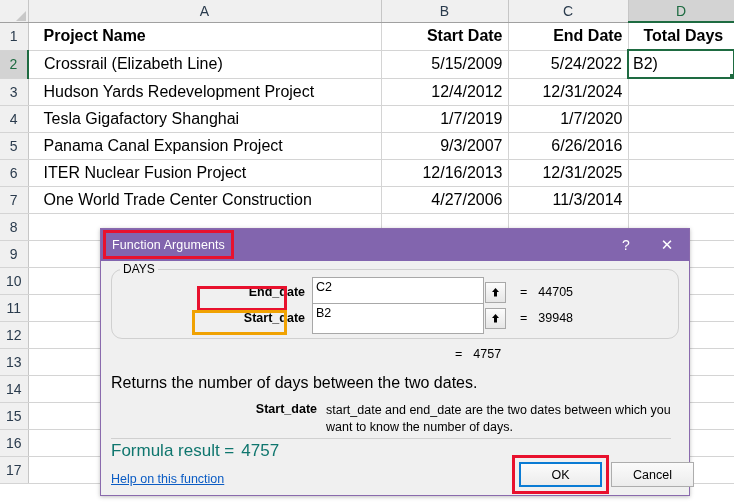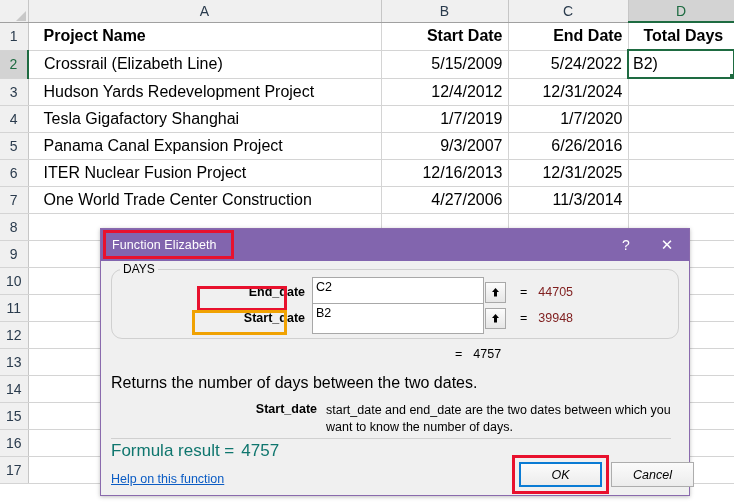--- a/index.html
+++ b/index.html
@@ -229,21 +229,21 @@
     justify-content: center;
   }
   .arg-eq {
     font-size: 12.5px;
     margin-left: 14px;
     color: #000000;
   }
   .arg-val {
     font-size: 12.5px;
     margin-left: 11px;
-    color: #7f1d1d;
+    color: #000000;
   }
 
   .hl-red-arg {
     position: absolute;
     left: 197px; top: 286px;
     width: 90px; height: 25px;
     border: 3px solid #e8112d;
     box-sizing: border-box;
     pointer-events: none;
     z-index: 30;
@@ -325,21 +325,20 @@
     position: absolute;
     width: 83px; height: 25px;
     background: linear-gradient(#fbfbfb, #ececec);
     border: 1px solid #adadad;
     box-sizing: border-box;
     font-size: 12.5px;
     color: #000000;
     display: flex;
     align-items: center;
     justify-content: center;
-    font-style: italic;
   }
   .btn-ok {
     left: 418px;
     bottom: 8px;
     border: 2px solid #0a7bd4;
   }
   .btn-cancel {
     left: 510px;
     bottom: 8px;
   }
@@ -501,21 +500,21 @@
       <td class="cell"></td>
       <td class="cell"></td>
     </tr>
   </tbody>
     </table>
 </div>
 
 <div id="dialog">
 
   <div class="titlebar">
-    <span class="title-text">Function Elizabeth</span>
+    <span class="title-text">Function Arguments</span>
     <div class="tb-btns">
       <div class="tb-btn">?</div>
       <div class="tb-btn close">✕</div>
     </div>
     <div class="title-hl"></div>
   </div>
 
   <div class="dlg-body">
 
     <div class="groupbox">

